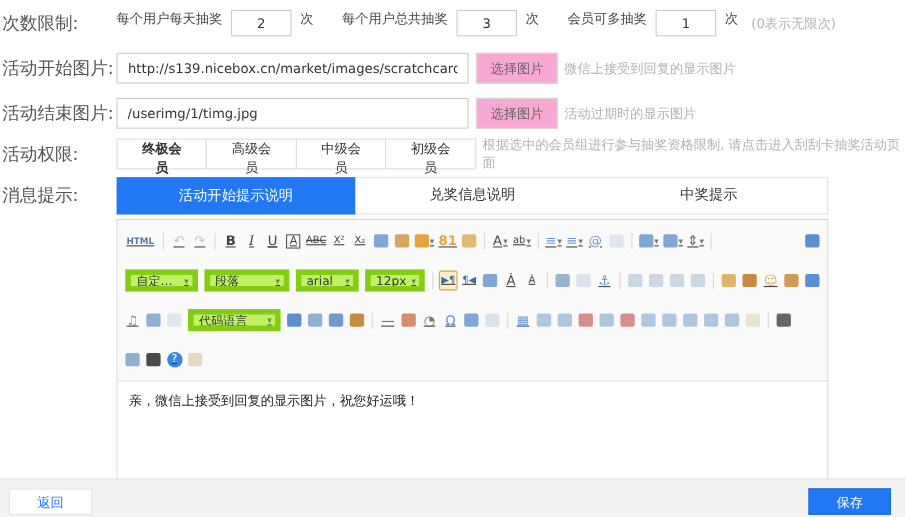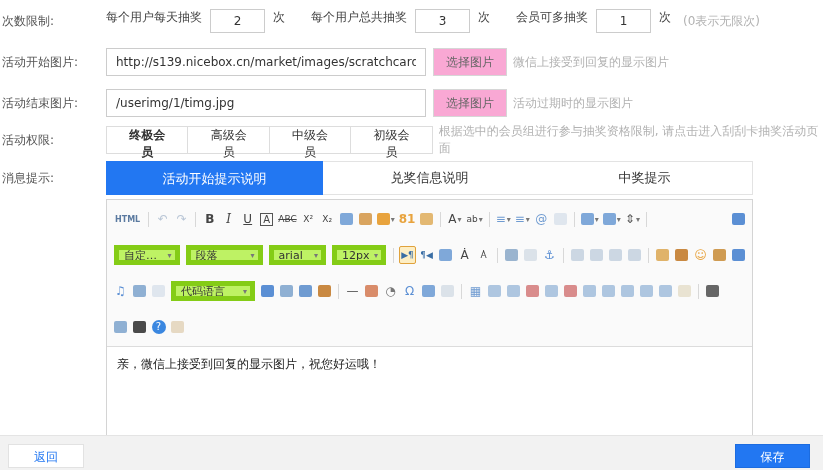--- a/index.html
+++ b/index.html
@@ -4,21 +4,21 @@
 <style>
   * { box-sizing: border-box; }
   html,body { margin:0; padding:0; }
   body {
     width:823px; height:470px; position:relative; overflow:hidden;
     background:#fff; font-family:"DejaVu Sans","Liberation Sans",sans-serif;
     font-size:12px; color:#444;
   }
   .form { position:absolute; top:0; left:0; width:823px; }
   .row { display:flex; align-items:center; }
-  .row .label { width:106px; flex-shrink:0; padding-left:2px; color:#555; font-size:12px; }
+  .row .label { width:106px; flex-shrink:0; padding-left:2px; color:#555; font-size:16px; }
   .row-limits { margin-top:8px; height:26px; }
   .row-start  { margin-top:14px; height:28px; }
   .row-end    { margin-top:13px; height:28px; }
   .row-perm   { margin-top:9px;  height:28px; }
   .row-tips   { margin-top:7px;  align-items:flex-start; }
 
   .inline-label { color:#444; }
   .num-input {
     width:55px; height:24px; border:1px solid #ccc; text-align:center;
     font-size:12px; color:#333; margin:0 8px; outline:none;
@@ -52,21 +52,21 @@
   .tab {
     flex:1; text-align:center; line-height:32px; font-size:13px; color:#333;
     cursor:pointer; white-space:nowrap; overflow:hidden;
   }
   .tab.active { background:#2277f2; color:#fff; line-height:34px; margin:-1px; padding:1px; }
 
   .editor {
     width:647px; margin-top:4px; border:1px solid #d4d4d4; background:#fff;
   }
   .toolbar { background:#fafafa; border-bottom:1px solid #dcdcdc; padding:1px 2px; }
-  .tb-row { display:flex; align-items:center; height:21px; padding:18px 2px; }
+  .tb-row { display:flex; align-items:center; height:21px; padding:18px 2px;text-decoration:underline; }
   .tb-btn {
     display:inline-flex; align-items:center; justify-content:center;
     min-width:17px; height:18px; margin:0 1px; color:#444; font-size:12px;
     cursor:pointer; border:1px solid transparent; border-radius:2px;
   }
   .tb-txt { font-size:8px; color:#5b7aa0; font-weight:bold; letter-spacing:0; padding:0 2px; }
   .glyph { line-height:1; }
   .chip { display:block; width:13px; height:12px; border-radius:2px; }
   .caret { font-size:8px; color:#777; margin-left:1px; }
   .tb-sep { width:1px; height:15px; background:#d8d8d8; margin:0 4px; flex-shrink:0; }

